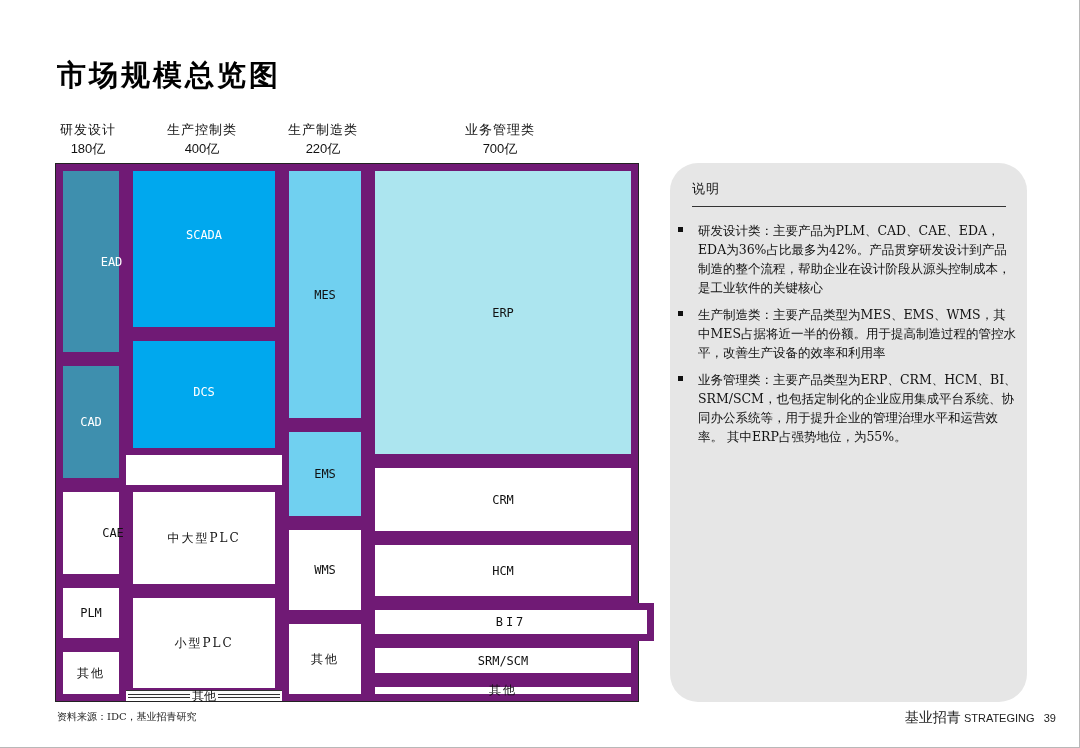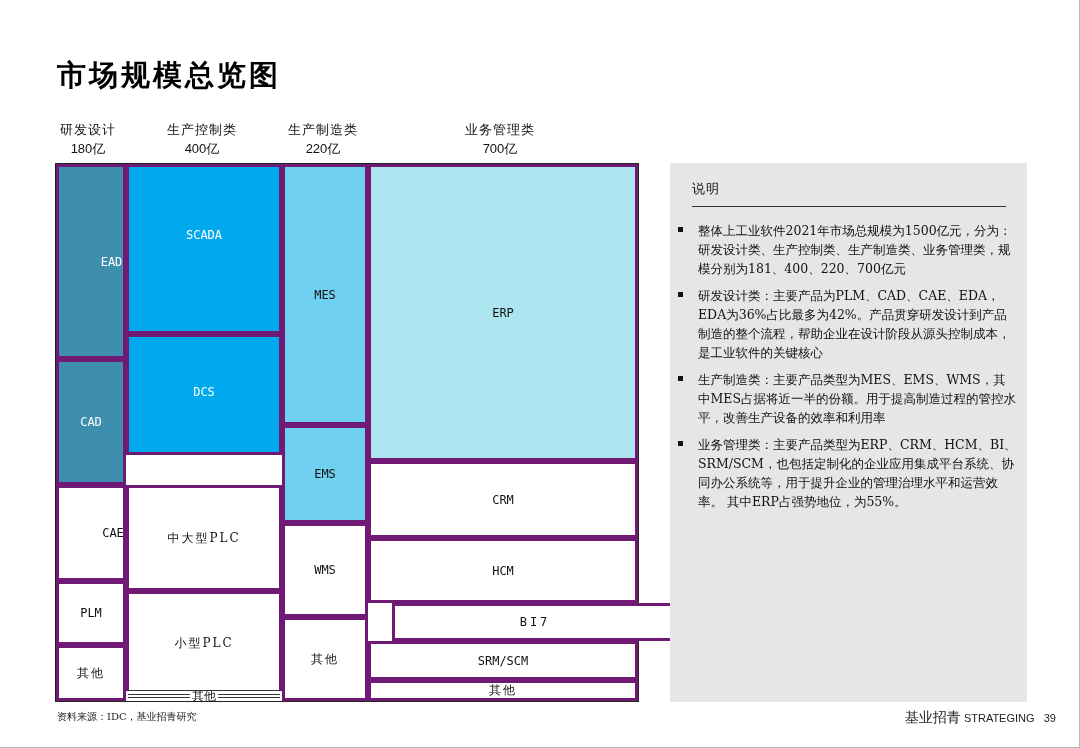--- a/index.html
+++ b/index.html
@@ -4,30 +4,30 @@
 <style>
   * { box-sizing: border-box; margin: 0; padding: 0; }
   html, body { width: 1080px; height: 748px; background: #ffffff; overflow: hidden; }
   body { position: relative; font-family: "DejaVu Serif", serif; color: #111; }
   .page-border { position: absolute; left: 0; top: 0; width: 1080px; height: 748px; border: 1px solid #b8b8b8; border-left: none; border-top: none; pointer-events: none; }
   .title { position: absolute; left: 57px; top: 56px; font-size: 29px; font-weight: bold; font-family: "DejaVu Serif", serif; letter-spacing: 3px; color: #000; }
   .cat-head { position: absolute; top: 120px; text-align: center; font-size: 13px; line-height: 19px; }
   .cat-head .name { font-family: "DejaVu Serif", serif; letter-spacing: 1px; }
   .cat-head .val { font-family: "Liberation Sans", sans-serif; font-size: 13px; }
   .treemap { position: absolute; left: 55px; top: 163px; width: 584px; height: 539px; border: 1px solid #222; }
-  .tile { position: absolute; display: flex; align-items: center; justify-content: center; border: 3px solid #701a75; font-family: "DejaVu Sans Mono", monospace; font-size: 12px; text-align: center; }
+  .tile { position: absolute; display: flex; align-items: center; justify-content: center; border: 7px solid #701a75; font-family: "DejaVu Sans Mono", monospace; font-size: 12px; text-align: center; }
   .tile.dark { background: #3e8fae; color: #fff; }
   .tile.bright { background: #00a8ee; color: #fff; }
   .tile.mid { background: #70d0f0; color: #111; }
   .tile.light { background: #ace5ef; color: #111; }
   .tile.white { background: #ffffff; color: #111; }
   .tile .zh { font-family: "DejaVu Serif", serif; letter-spacing: 2px; }
   .other-strip { position: absolute; display: flex; align-items: center; justify-content: center; background: #fff; border-top: 1px solid #333; font-family: "DejaVu Serif", serif; font-size: 12px; }
   .other-strip .line { flex: 1; height: 4px; border-top: 1px solid #333; border-bottom: 1px solid #333; margin: 0 2px; }
-  .panel { position: absolute; left: 670px; top: 163px; width: 357px; height: 539px; background: #e6e6e6; }
+  .panel { position: absolute; left: 670px; top: 163px; width: 357px; height: 539px; background: #e6e6e6; border-radius: 28px; }
   .panel-title { position: absolute; left: 22px; top: 17px; font-size: 13px; font-family: "DejaVu Serif", serif; letter-spacing: 1px; }
   .panel-rule { position: absolute; left: 22px; top: 43px; width: 314px; height: 1px; background: #333; }
   .bullets { position: absolute; left: 8px; top: 58px; width: 340px; list-style: none; }
   .bullets li { position: relative; padding-left: 20px; font-size: 12.5px; line-height: 19px; margin-bottom: 8px; font-family: "DejaVu Serif", serif; color: #111; }
   .bullets li::before { content: ""; position: absolute; left: 0; top: 6px; width: 5px; height: 5px; background: #111; }
   .footer-left { position: absolute; left: 57px; top: 710px; font-size: 10px; font-family: "DejaVu Serif", serif; color: #222; }
   .footer-right { position: absolute; right: 24px; top: 709px; font-size: 11px; color: #222; font-family: "Liberation Sans", sans-serif; }
   .footer-right .zh { font-family: Liberation Serif, serif; font-size: 14px; }
 </style>
 </head>
@@ -105,36 +105,35 @@
 
   <div class="tile white" style="left:312px;top:297px;width:270px;height:77px;">
       <span>CRM</span>
     </div>
   <div class="tile light" style="left:312px;top:0;width:270px;height:297px;">
       <span>ERP</span>
     </div>
   <div class="tile white" style="left:312px;top:374px;width:270px;height:65px;">
       <span>HCM</span>
     </div>
-  <div class="tile white" style="left:312px;top:439px;width:286px;height:38px;margin-left:24px;">
+  <div class="tile white" style="left:312px;top:439px;width:286px;height:38px;">
       <span style="letter-spacing:3px;">BI7</span>
     </div>
   <div class="tile white" style="left:312px;top:477px;width:270px;height:39px;">
       <span>SRM/SCM</span>
     </div>
   <div class="tile white" style="left:312px;top:516px;width:270px;height:21px;">
       <span class="zh">其他</span>
     </div>
 </div>
 
 <div class="panel">
   <div class="panel-title">说明</div>
   <div class="panel-rule"></div>
   <ul class="bullets">
-    <li>整体上工业软件2021年市场总规模为1500亿元，分为：研发设计类、生产控制类、生产制造类、业务管理类，规模分别为181、400、220、700亿元</li>
     <li>研发设计类：主要产品为PLM、CAD、CAE、EDA，EDA为36%占比最多为42%。产品贯穿研发设计到产品制造的整个流程，帮助企业在设计阶段从源头控制成本，是工业软件的关键核心</li>
     <li>生产制造类：主要产品类型为MES、EMS、WMS，其中MES占据将近一半的份额。用于提高制造过程的管控水平，改善生产设备的效率和利用率</li>
     <li>业务管理类：主要产品类型为ERP、CRM、HCM、BI、SRM/SCM，也包括定制化的企业应用集成平台系统、协同办公系统等，用于提升企业的管理治理水平和运营效率。 其中ERP占强势地位，为55%。</li>
   </ul>
 </div>
 
 <div class="footer-left">资料来源：IDC，基业招青研究</div>
 <div class="footer-right">
   <span class="zh">基业招青</span>
   <span>STRATEGING</span>

